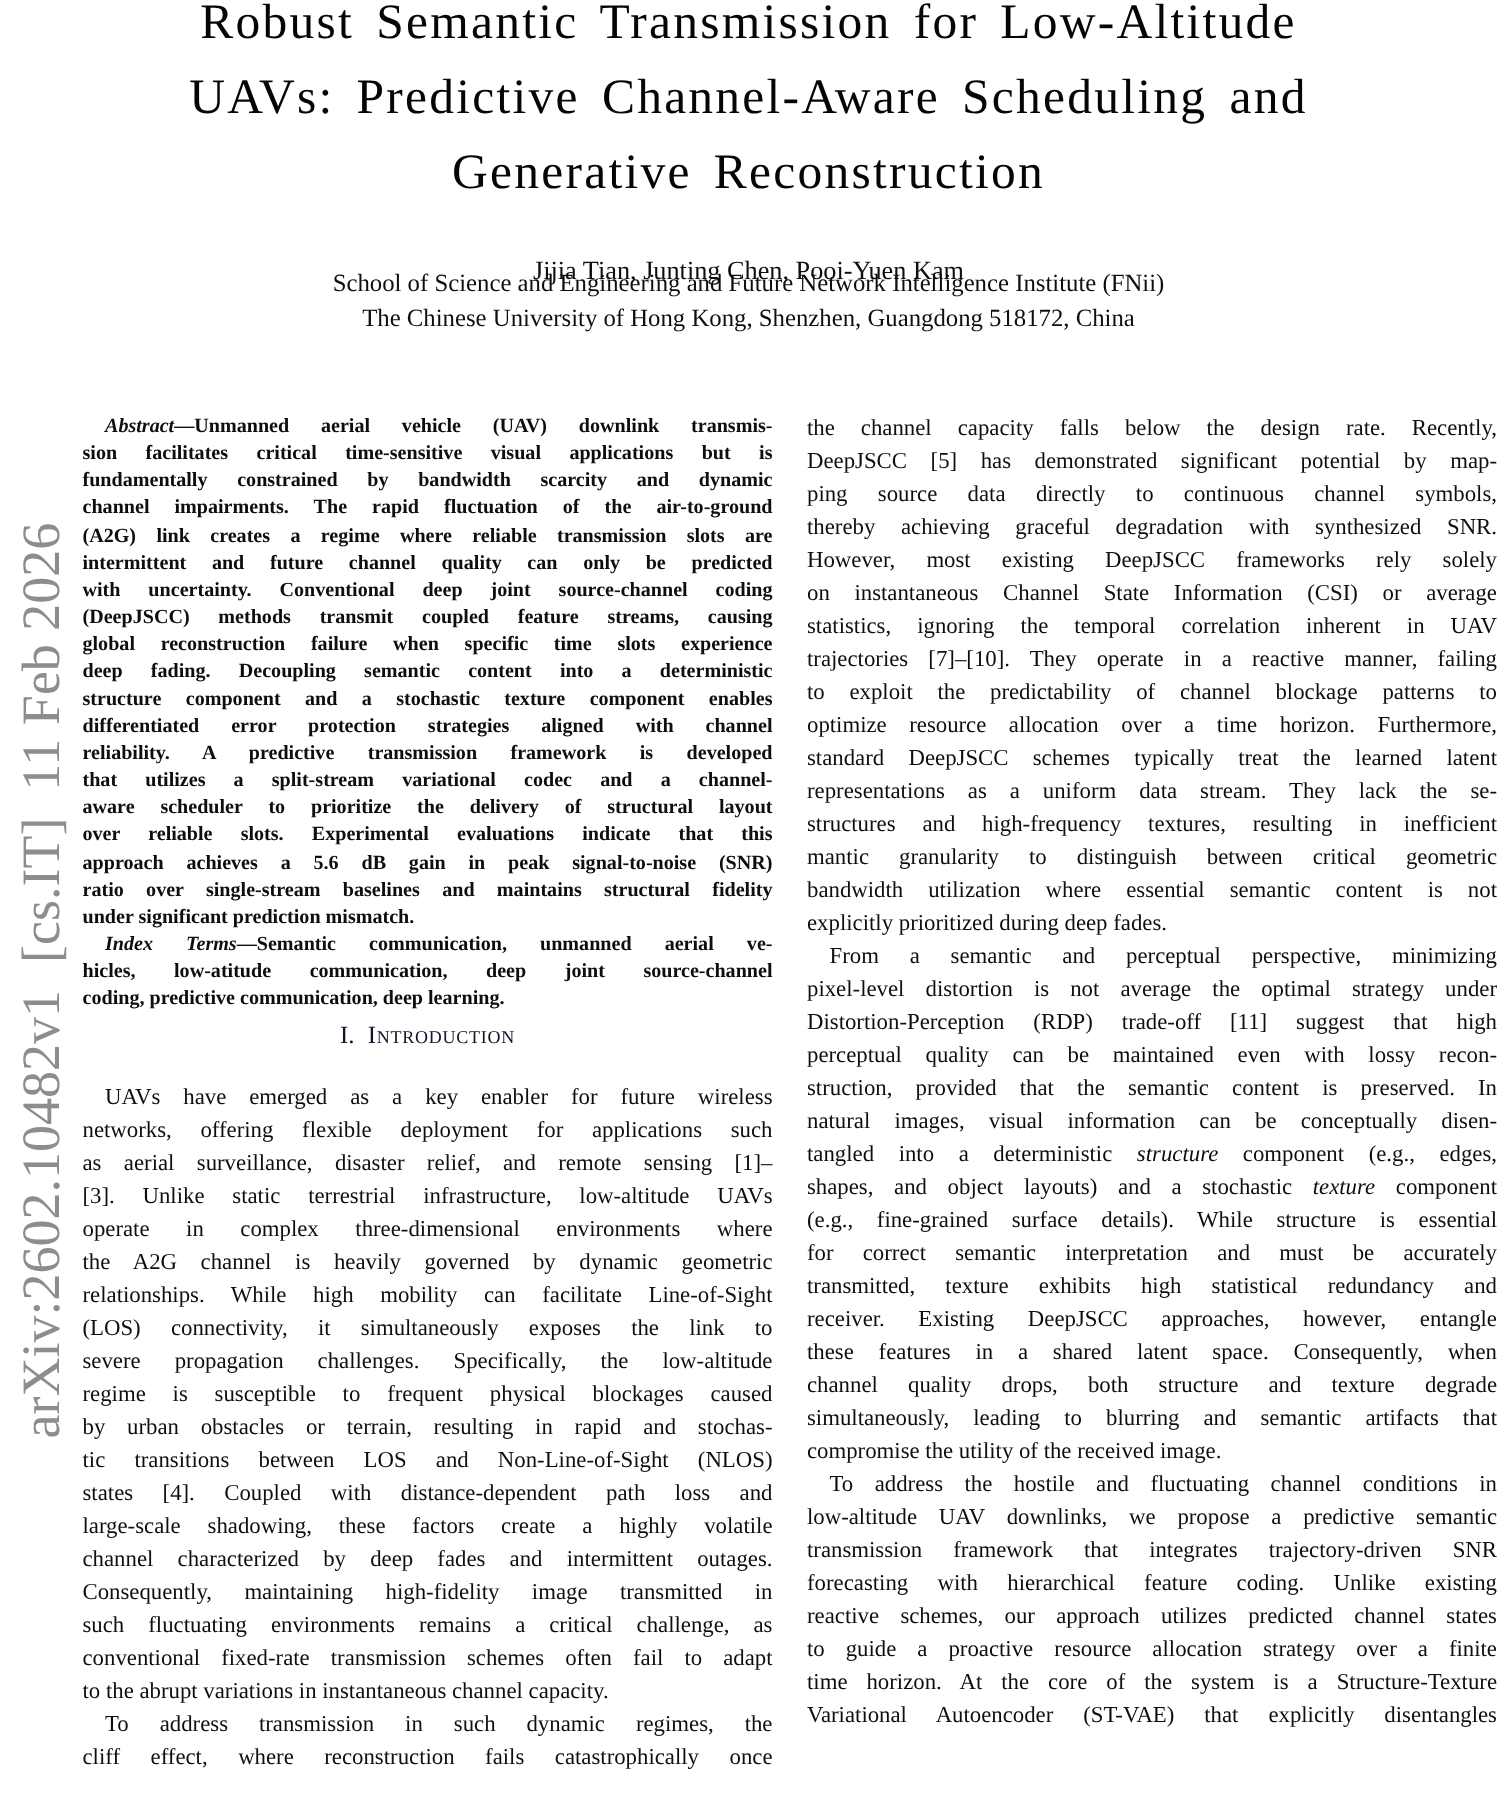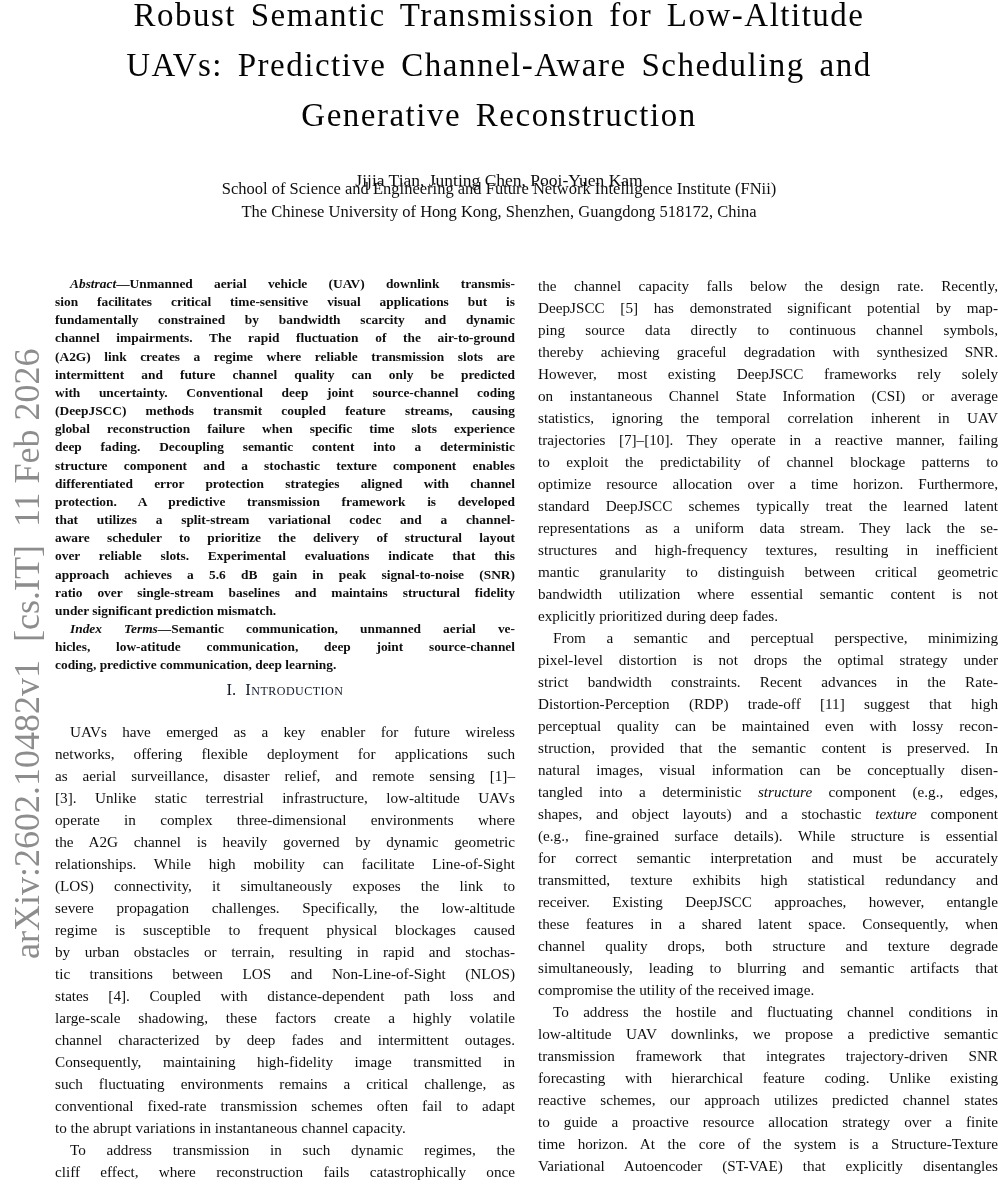--- a/index.html
+++ b/index.html
@@ -116,21 +116,21 @@
       <div class="tline">fundamentally constrained by bandwidth scarcity and dynamic</div>
       <div class="tline">channel impairments. The rapid fluctuation of the air-to-ground</div>
       <div class="tline">(A2G) link creates a regime where reliable transmission slots are</div>
       <div class="tline">intermittent and future channel quality can only be predicted</div>
       <div class="tline">with uncertainty. Conventional deep joint source-channel coding</div>
       <div class="tline">(DeepJSCC) methods transmit coupled feature streams, causing</div>
       <div class="tline">global reconstruction failure when specific time slots experience</div>
       <div class="tline">deep fading. Decoupling semantic content into a deterministic</div>
       <div class="tline">structure component and a stochastic texture component enables</div>
       <div class="tline">differentiated error protection strategies aligned with channel</div>
-      <div class="tline">protection. A predictive transmission framework is developed</div>
+      <div class="tline">reliability. A predictive transmission framework is developed</div>
       <div class="tline">that utilizes a split-stream variational codec and a channel-</div>
       <div class="tline">aware scheduler to prioritize the delivery of structural layout</div>
       <div class="tline">over reliable slots. Experimental evaluations indicate that this</div>
       <div class="tline">approach achieves a 5.6 dB gain in peak signal-to-noise (SNR)</div>
       <div class="tline">ratio over single-stream baselines and maintains structural fidelity</div>
       <div class="tline lastline">under significant prediction mismatch.</div>
     </div>
   <div class="abstract-block">
       <div class="tline indent"><i>Index Terms</i>—Semantic communication, unmanned aerial ve-</div>
       <div class="tline">hicles, low-atitude communication, deep joint source-channel</div>
@@ -178,22 +178,21 @@
       <div class="tline">optimize resource allocation over a time horizon. Furthermore,</div>
       <div class="tline">standard DeepJSCC schemes typically treat the learned latent</div>
       <div class="tline">representations as a uniform data stream. They lack the se-</div>
       <div class="tline">structures and high-frequency textures, resulting in inefficient</div>
       <div class="tline">mantic granularity to distinguish between critical geometric</div>
       <div class="tline">bandwidth utilization where essential semantic content is not</div>
       <div class="tline lastline">explicitly prioritized during deep fades.</div>
     </div>
   <div>
       <div class="tline indent">From a semantic and perceptual perspective, minimizing</div>
-      <div class="tline">pixel-level distortion is not drops the optimal strategy under</div>
-      <div class="tline">strict bandwidth constraints. Recent advances in the Rate-</div>
+      <div class="tline">pixel-level distortion is not average the optimal strategy under</div>
       <div class="tline">Distortion-Perception (RDP) trade-off [11] suggest that high</div>
       <div class="tline">perceptual quality can be maintained even with lossy recon-</div>
       <div class="tline">struction, provided that the semantic content is preserved. In</div>
       <div class="tline">natural images, visual information can be conceptually disen-</div>
       <div class="tline">tangled into a deterministic <i>structure</i> component (e.g., edges,</div>
       <div class="tline">shapes, and object layouts) and a stochastic <i>texture</i> component</div>
       <div class="tline">(e.g., fine-grained surface details). While structure is essential</div>
       <div class="tline">for correct semantic interpretation and must be accurately</div>
       <div class="tline">transmitted, texture exhibits high statistical redundancy and</div>
       <div class="tline">receiver. Existing DeepJSCC approaches, however, entangle</div>

